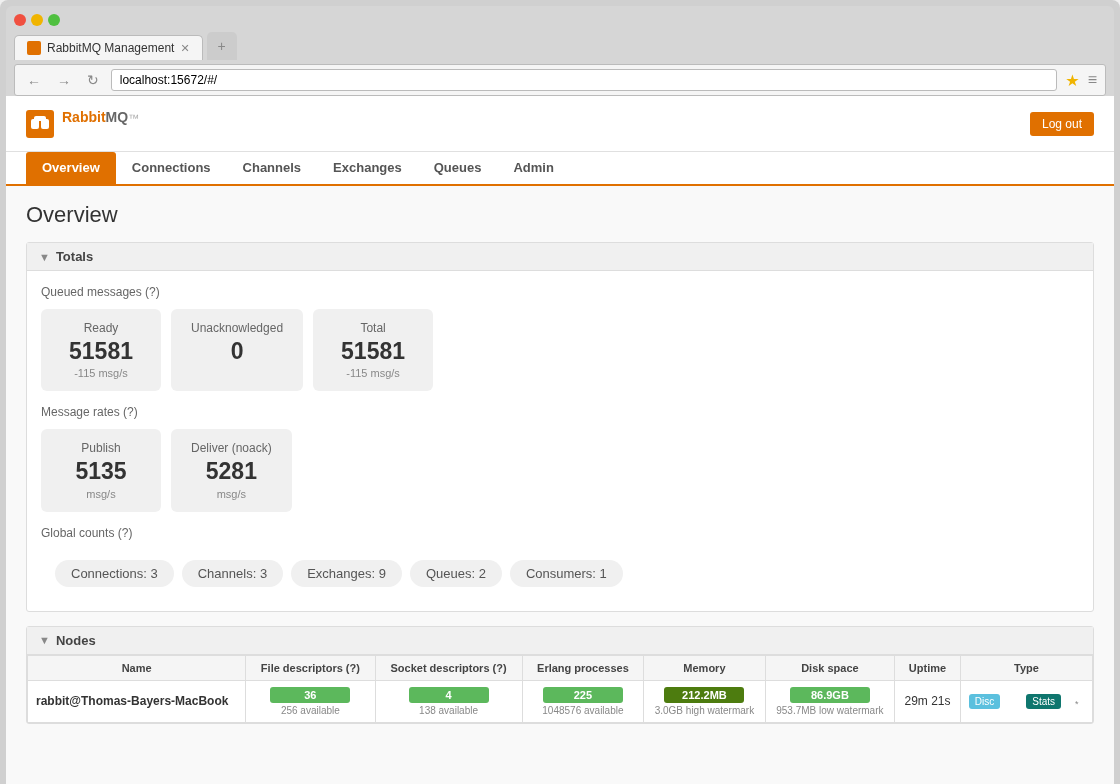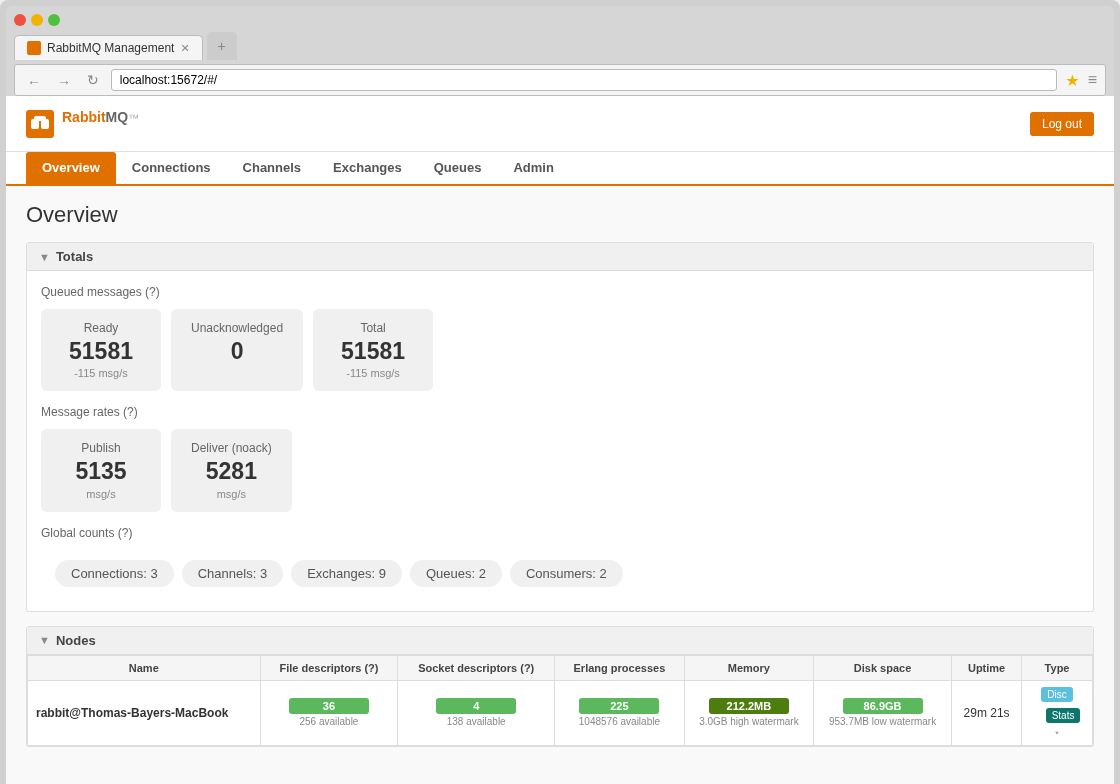--- a/index.html
+++ b/index.html
@@ -63,21 +63,21 @@
     .nodes-table th { background: #f5f5f5; border: 1px solid #ddd; padding: 6px 12px; text-align: center; font-weight: bold; color: #444; font-size: 11px; }
     .nodes-table td { border: 1px solid #ddd; padding: 6px 8px; text-align: center; vertical-align: middle; }
     .nodes-table td:first-child { text-align: left; font-weight: bold; }
 
     .progress-bar-wrap { display: flex; flex-direction: column; align-items: center; gap: 2px; }
     .progress-bar { height: 16px; border-radius: 3px; display: flex; align-items: center; justify-content: center; color: white; font-size: 11px; font-weight: bold; min-width: 80px; }
     .progress-bar.green { background: #5cb85c; }
     .progress-bar.lime { background: #8bc34a; }
     .avail-text { font-size: 10px; color: #888; }
 
-    .type-btns { display: flex; flex-direction: column; gap: 6px; align-items: center; }
+    .type-btns { display: flex; gap: 14px; align-items: flex-end; }
     .type-btn { font-size: 10px; padding: 2px 6px; border-radius: 3px; border: none; cursor: pointer; }
     .type-btn.disc { background: #5bc0de; color: white; }
     .type-btn.stats { background: #0f766e; color: white; margin-left: 12px; }
     .type-note { font-size: 9px; color: #888; }
 
     .browser-outer { background: #d0d0d0; padding: 6px; border-radius: 8px; width: 1120px; min-height: 784px; }
   </style>
 </head>
 <body>
 
@@ -182,21 +182,21 @@
               <div class="sub">msg/s</div>
             </div>
           </div>
 
           <div class="messages-label" style="margin-top:14px;">Global counts (?)</div>
           <div class="global-counts">
             <div class="count-badge">Connections: 3</div>
             <div class="count-badge">Channels: 3</div>
             <div class="count-badge">Exchanges: 9</div>
             <div class="count-badge">Queues: 2</div>
-            <div class="count-badge">Consumers: 2</div>
+            <div class="count-badge">Consumers: 1</div>
           </div>
         </div>
       </div>
 
       <div class="section">
         <div class="section-header">
           <span class="arrow">▼</span>
           <span>Nodes</span>
         </div>
         <div style="padding: 0;">

